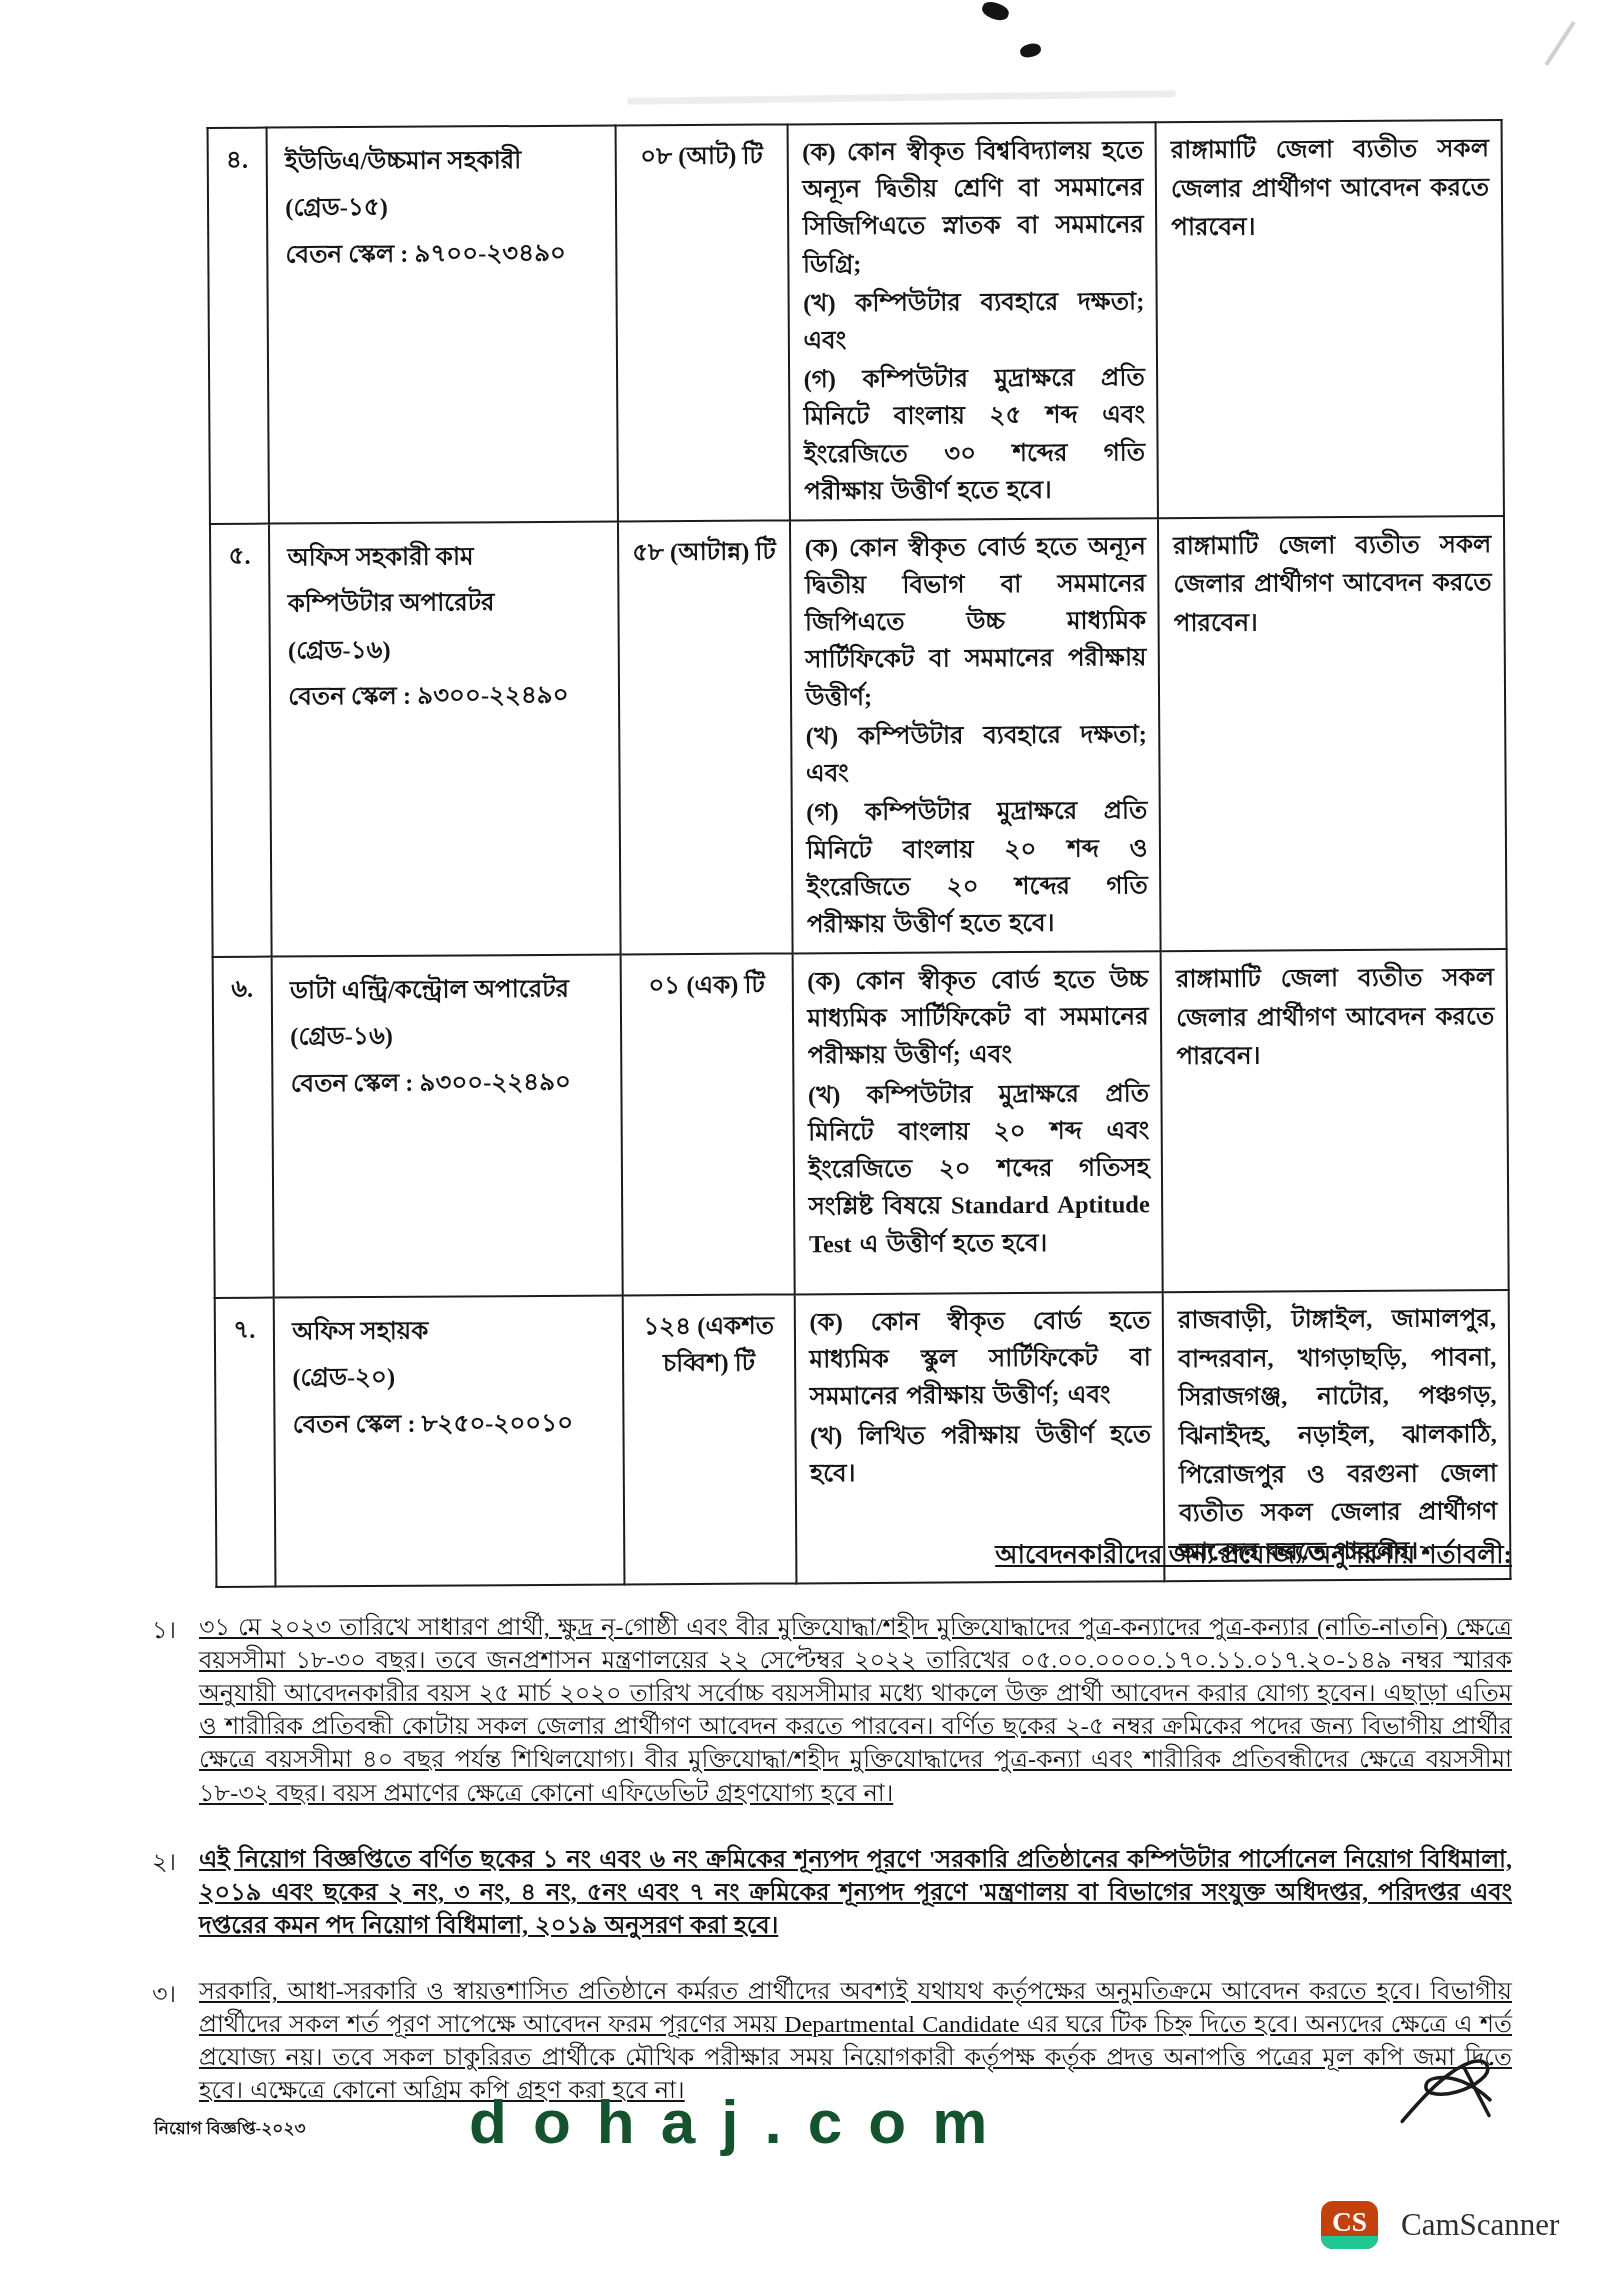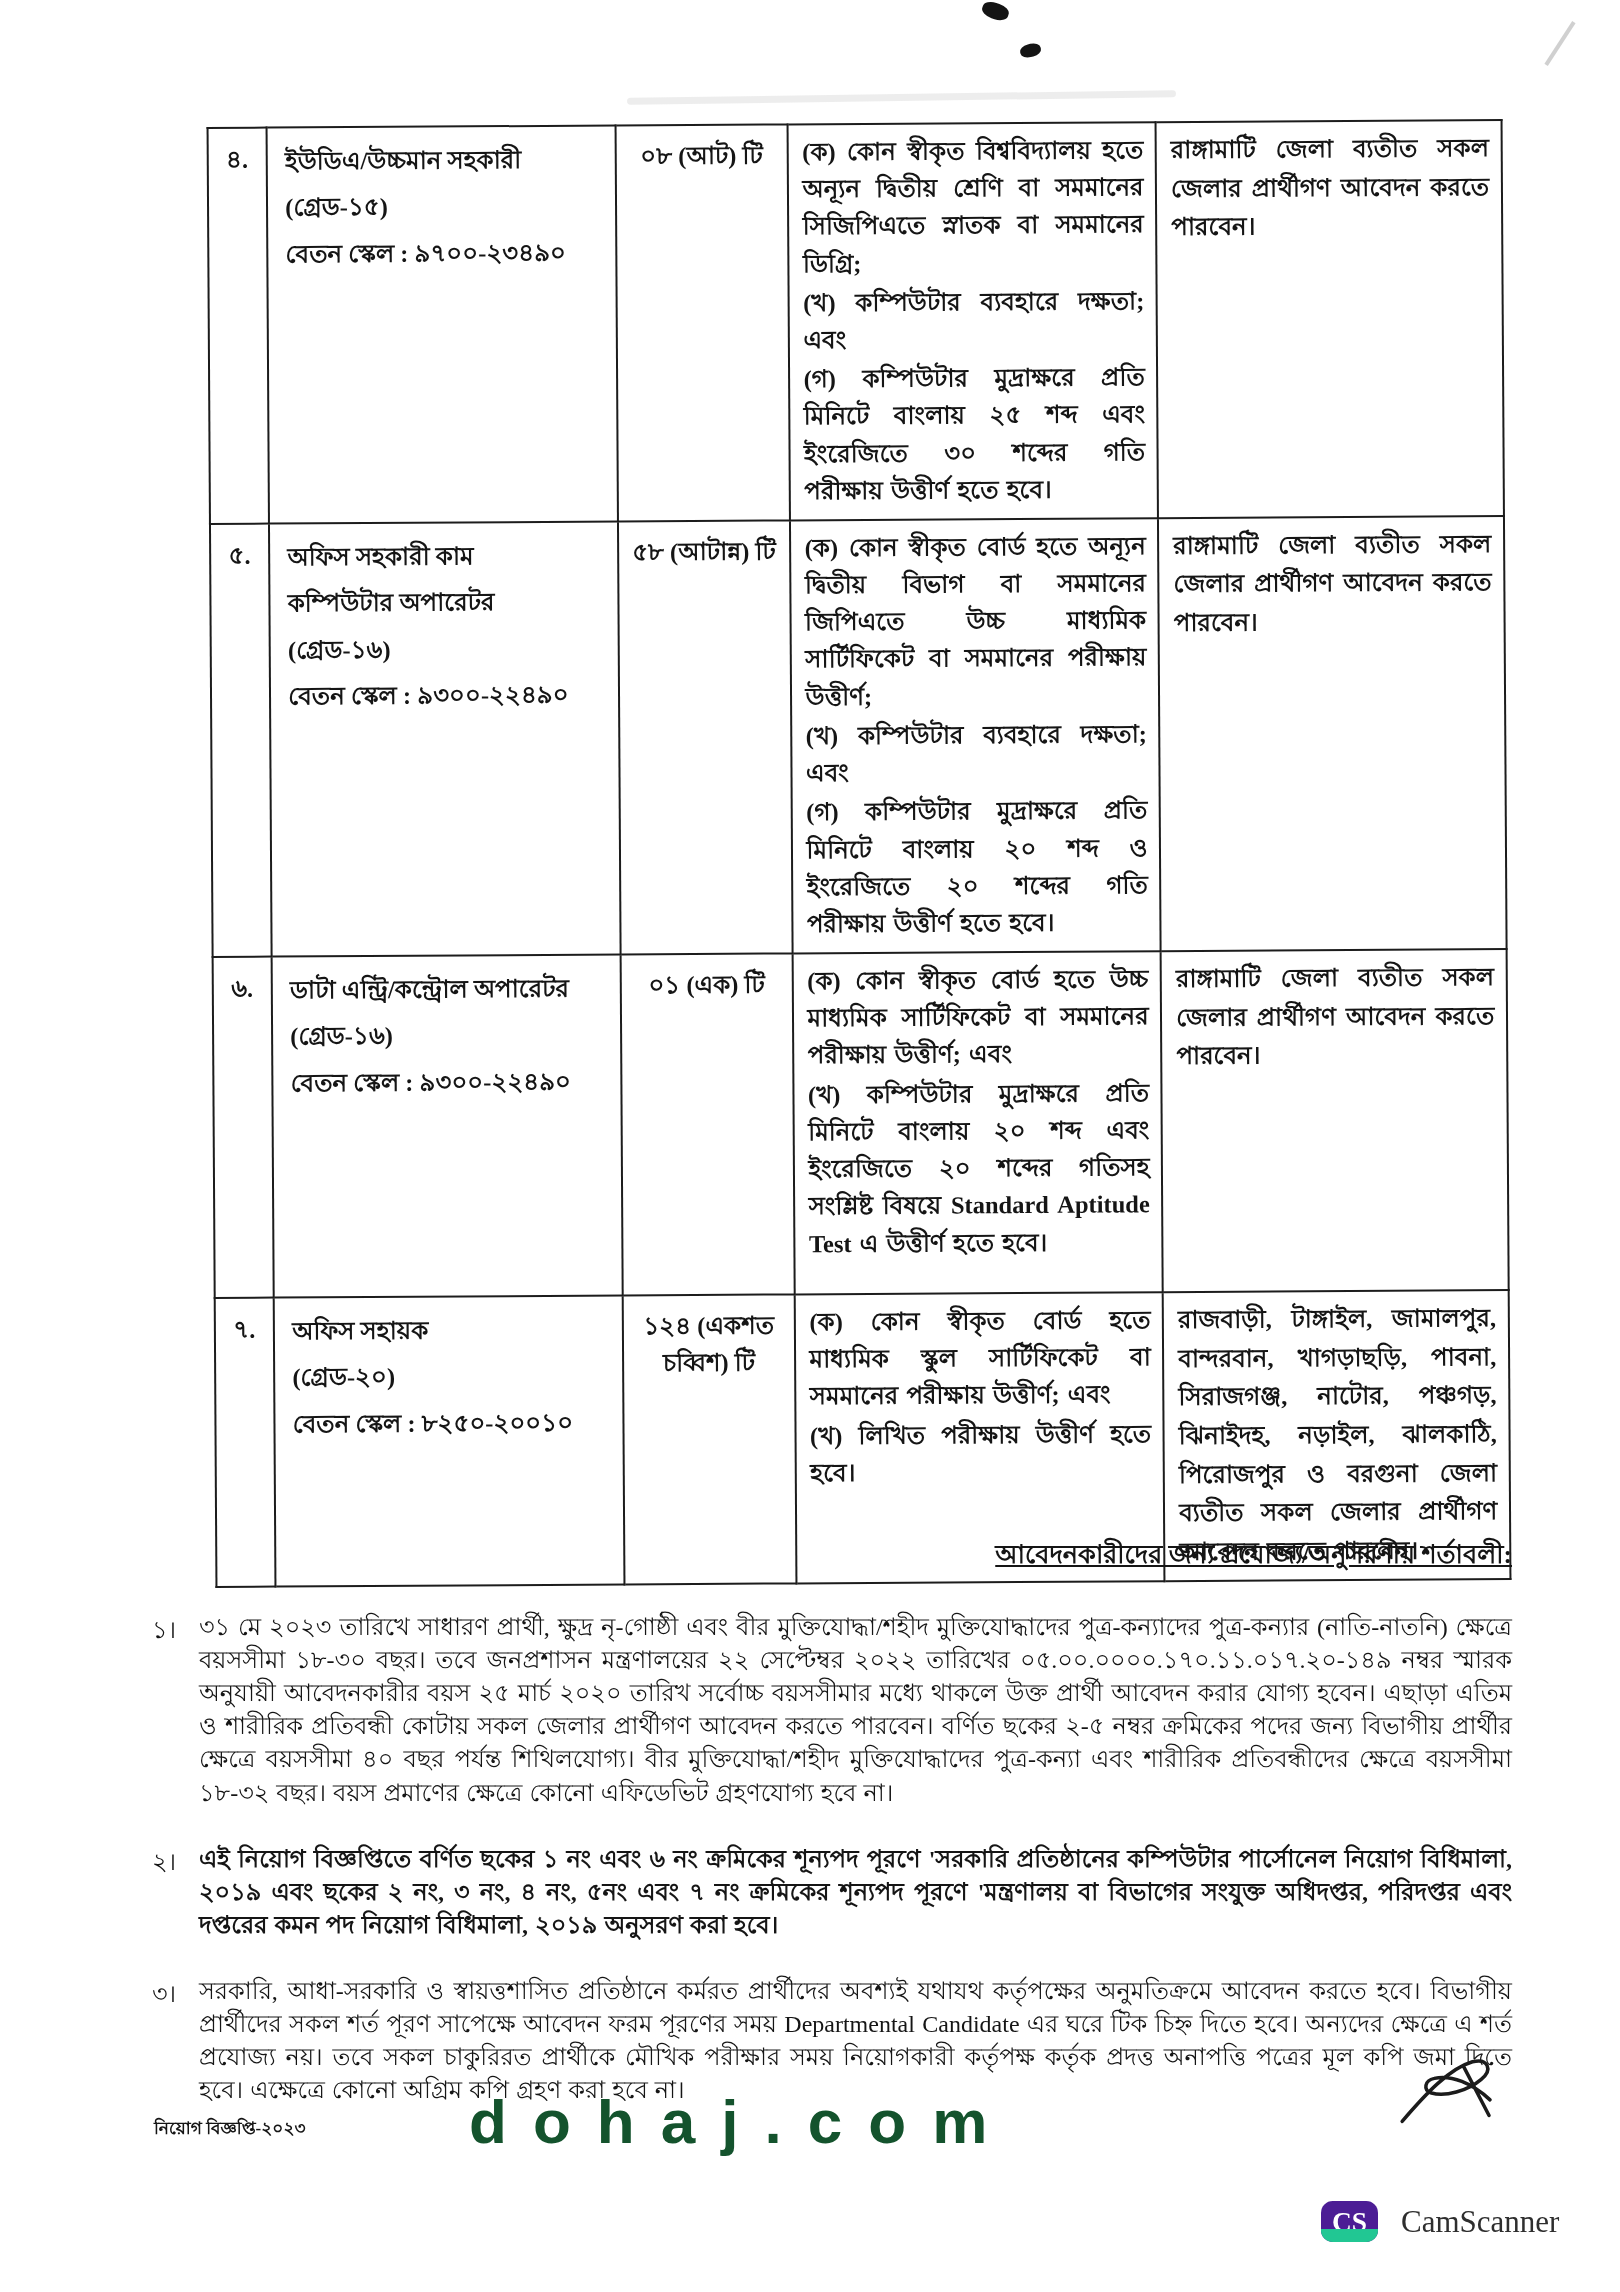--- a/index.html
+++ b/index.html
@@ -36,33 +36,33 @@
   
   .conditions{position:absolute;left:152px;top:1535px;width:1360px;font-size:24px;}
   .cond-heading{
     font-weight:bold;font-size:25.5px;text-decoration:underline;
     margin:0 0 33px 0;
     text-align:right;
   }
   .cond-item{display:flex;align-items:flex-start;}
   .cond-item + .cond-item{margin-top:33px;}
   .cond-num{flex:0 0 47px;}
-  .cond-text{flex:1;text-align:justify;line-height:1.38;word-spacing:1px;}
+  .cond-text{flex:1;text-align:justify;line-height:1.38;word-spacing:1px;text-decoration:underline;}
   .seg-bold{font-weight:bold;}
   
   .footer-left{position:absolute;left:154px;top:2115px;font-size:17px;font-weight:bold;}
   .watermark{
     position:absolute;left:469px;top:2086px;
     font-size:62px;font-weight:bold;color:#14532d;letter-spacing:.42em;
     font-family:"Liberation Sans","DejaVu Sans",sans-serif;
   }
   .signature{position:absolute;left:1392px;top:2053px;}
   .cs-logo{position:absolute;left:1321px;top:2201px;display:flex;align-items:center;}
   .cs-badge{
-    position:relative;width:57px;height:41px;background:#4c1d95;border-radius:11.8px;
+    position:relative;width:57px;height:48px;background:#c2410c;border-radius:11.8px;
     overflow:hidden;flex:0 0 auto;
   }
   .cs-badge .cs-txt{
     position:absolute;left:0;right:0;top:5.9px;text-align:center;
     color:#ffffff;font-weight:bold;font-size:27.4px;
     font-family:"Liberation Serif","DejaVu Serif",serif;
   }
   .cs-badge .cs-strip{position:absolute;left:0;right:0;bottom:0;height:12.7px;background:#21c793;}
   .cs-label{margin-left:23px;font-size:31px;color:#2e2e2e;font-family:"Liberation Serif","DejaVu Serif",serif;}
 </style>

